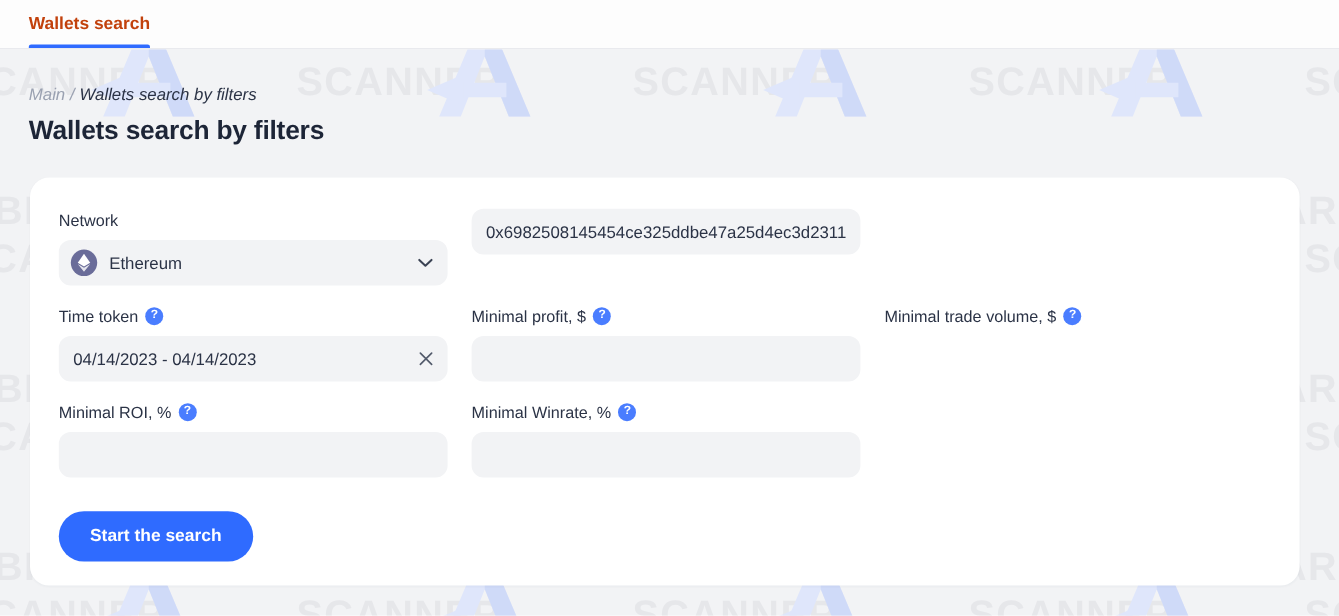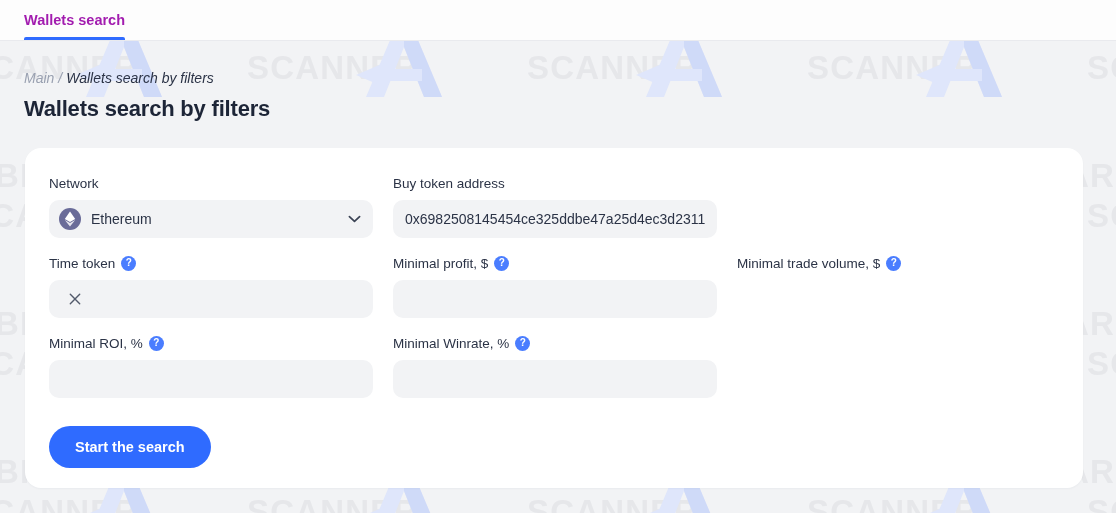--- a/index.html
+++ b/index.html
@@ -76,21 +76,21 @@
     position: relative;
     height: 40px;
     display: flex;
     align-items: center;
     font-size: 14.5px;
     font-weight: 700;
     color: #5c6478;
     cursor: pointer;
     white-space: nowrap;
   }
-  .tab.active { color: #a21caf; }
+  .tab.active { color: #c2410c; }
   .tab.active::after {
     content: "";
     position: absolute;
     left: 0; right: 0;
     bottom: 0;
     height: 3px;
     background: #2f6bff;
     border-radius: 2px 2px 0 0;
   }
 
@@ -466,39 +466,37 @@
           <span class="val">Ethereum</span>
           <span class="chevron">
             <svg width="13" height="8" viewBox="0 0 13 8" aria-hidden="true">
               <path d="M1.4 1.6 L6.5 6.4 L11.6 1.6" stroke="#3b4354" stroke-width="1.7" fill="none" stroke-linecap="round" stroke-linejoin="round"></path>
             </svg>
           </span>
         </div>
       </div>
 
       <div class="field col2">
-        <div class="field-label">
-          <span>Buy token address</span>
-        </div>
         <div class="control">
           <span class="val">0x6982508145454ce325ddbe47a25d4ec3d2311933</span>
         </div>
       </div>
 
 
     </div>
 
     <div class="form-row">
 
       <div class="field col1">
         <div class="field-label">
           <span>Time token</span>
           <span class="help-icon">?</span>
         </div>
         <div class="control">
+          <span class="val">04/14/2023 - 04/14/2023</span>
           <span class="clear-x">
             <svg width="12" height="12" viewBox="0 0 12 12" aria-hidden="true">
               <path d="M1.3 1.3 L10.7 10.7 M10.7 1.3 L1.3 10.7" stroke="#525a6b" stroke-width="1.4" stroke-linecap="round"></path>
             </svg>
           </span>
         </div>
       </div>
 
       <div class="field col2">
         <div class="field-label">

